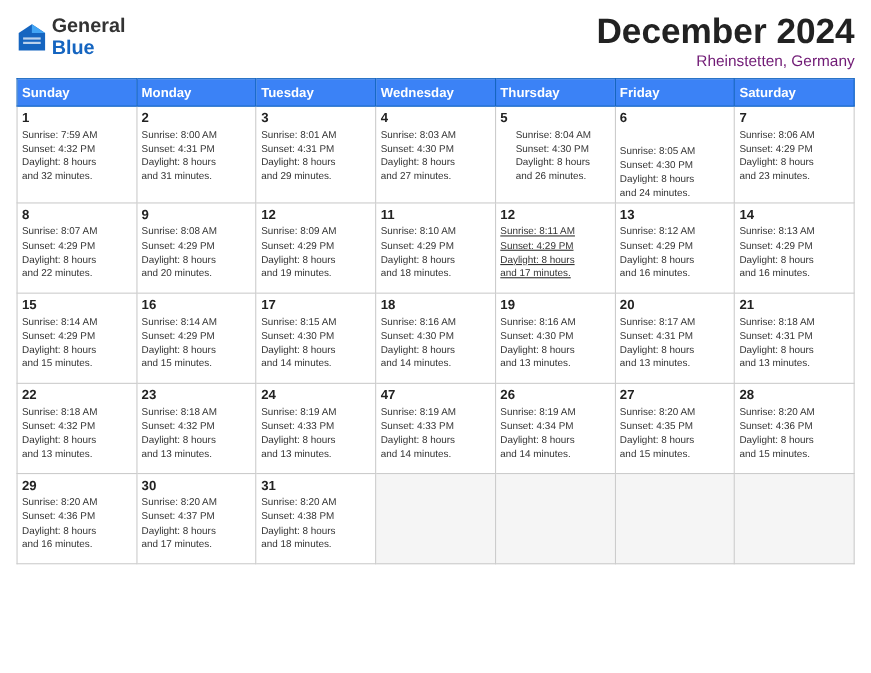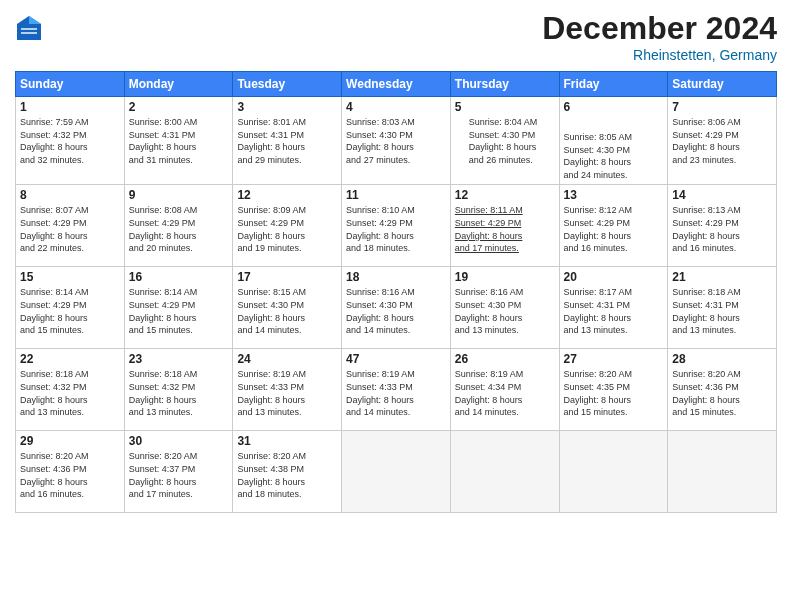--- a/index.html
+++ b/index.html
@@ -42,21 +42,21 @@
       text-align: right;
     }
     .month-title {
       font-size: 32px;
       font-weight: bold;
       color: #222;
       margin-left: 40px;
     }
     .location {
       font-size: 14px;
-      color: #0369a1;
+      color: #701a75;
     }
     .calendar {
       width: 100%;
       border-collapse: collapse;
       table-layout: fixed;
     }
     .calendar th {
       background: #3b82f6;
       color: #fff;
       font-size: 12px;
@@ -95,20 +95,24 @@
 
 <div class="page">
   <div class="header">
     <div class="logo">
       <svg class="logo-icon" viewBox="0 0 28 28">
         <polygon points="14,2 26,10 26,26 2,26 2,10" fill="#1565c0"></polygon>
         <polygon points="14,2 26,10 14,10" fill="#42a5f5"></polygon>
         <rect x="6" y="14" width="16" height="2" fill="#fff" opacity="0.7"></rect>
         <rect x="6" y="18" width="16" height="2" fill="#fff" opacity="0.7"></rect>
       </svg>
+      <div class="logo-text">
+          <div>General</div>
+          <div class="blue">Blue</div>
+        </div>
     </div>
     <div class="title-section">
       <div class="month-title">December 2024</div>
       <div class="location">Rheinstetten, Germany</div>
     </div>
   </div>
 
   <table class="calendar">
     <thead>
       <tr>

